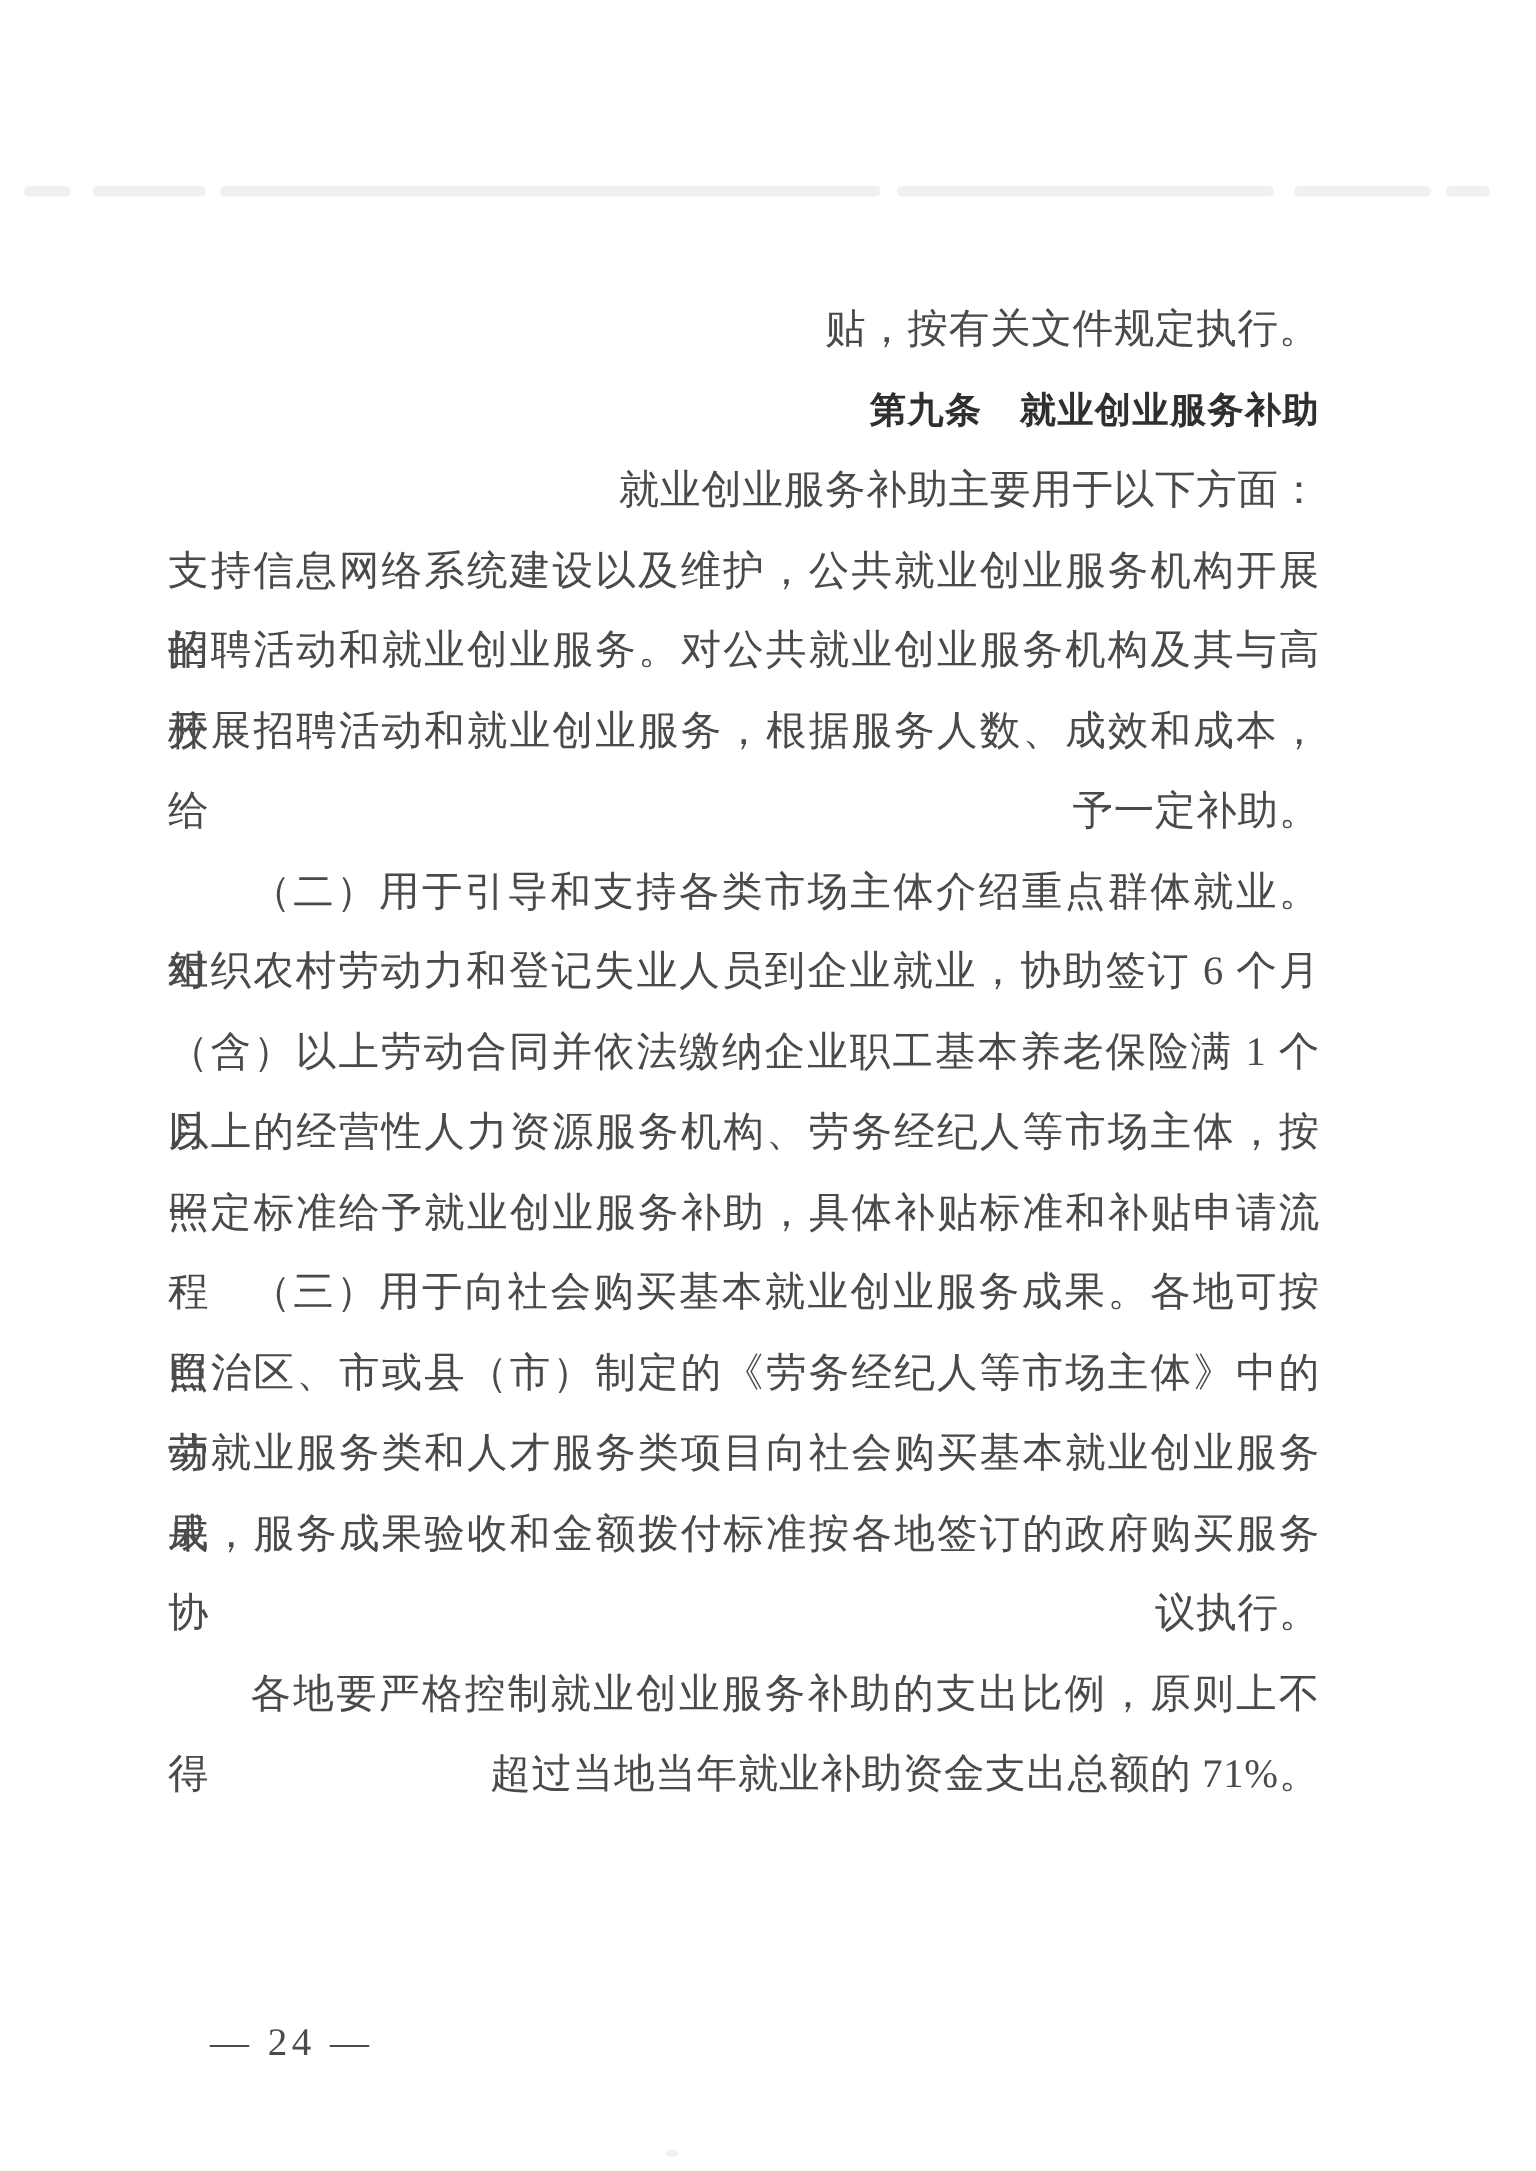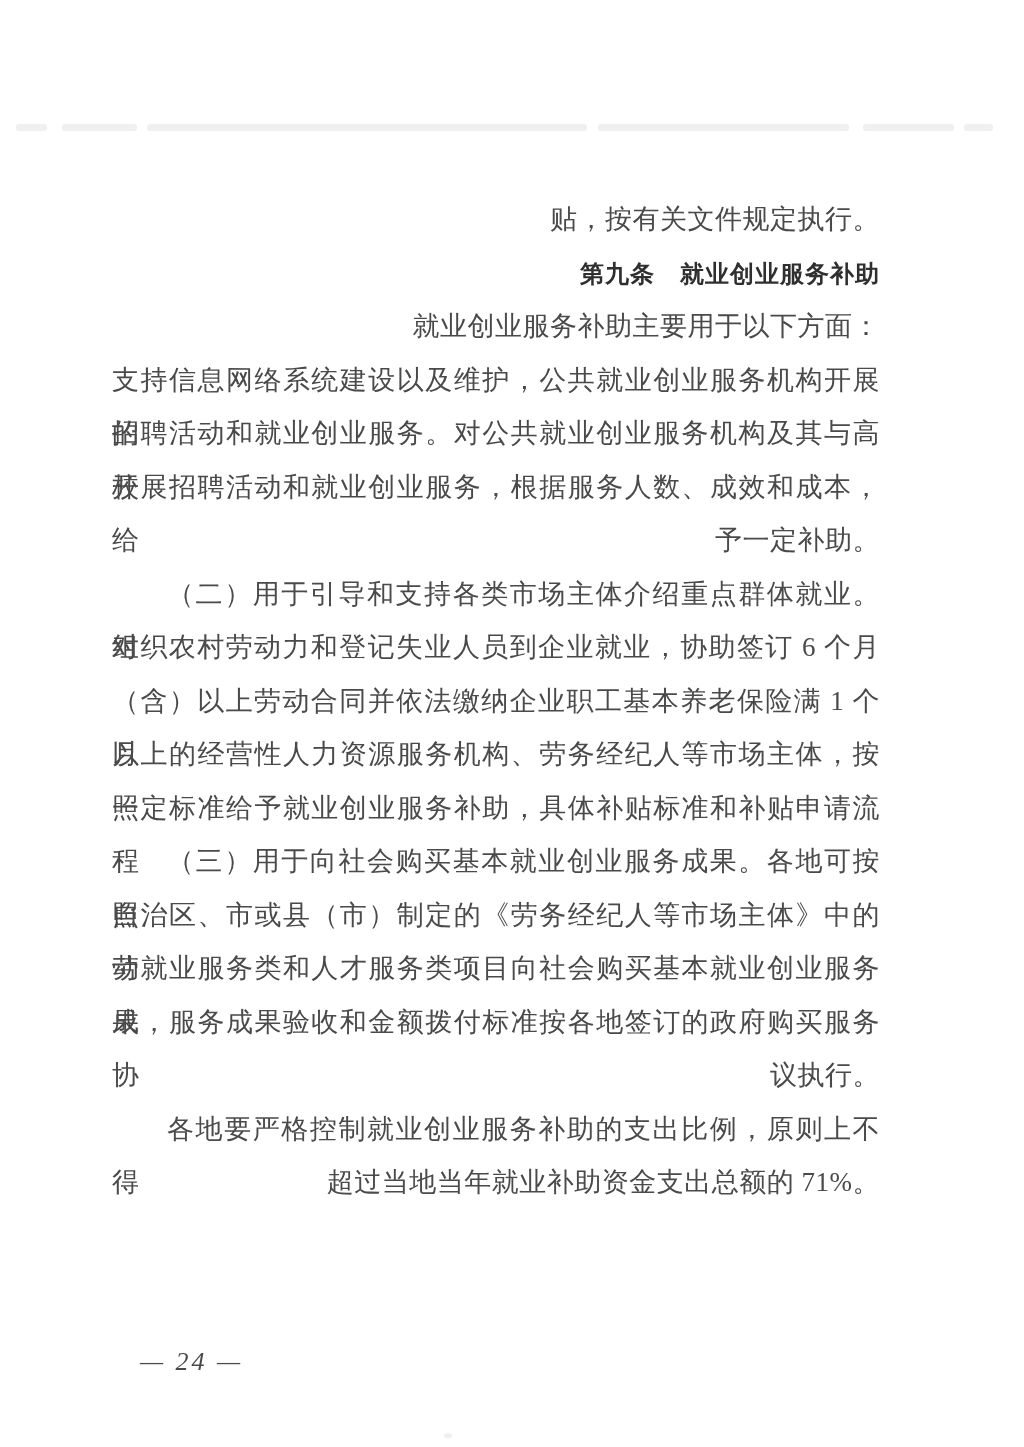--- a/index.html
+++ b/index.html
@@ -66,21 +66,20 @@
     letter-spacing: 1px;
   }
   .page-number {
     position: absolute;
     left: 140px;
     top: 1347px;
     font-size: 26px;
     letter-spacing: 3px;
     color: var(--body-text, #4a4a4a);
     font-family: "Liberation Serif", "DejaVu Serif", serif;
-    font-style: italic;
   }
 </style>
 </head>
 <body style="--page-bg: #ffffff; --body-text: #4a4a4a; --heading-text: #2f2f2f; --artifact: #f0f0f0;">
 
 <div class="page">
 
   <div class="streak" style="left:16px;  width:31px;"></div>
   <div class="streak" style="left:62px;  width:75px;"></div>
   <div class="streak" style="left:147px; width:440px;"></div>

